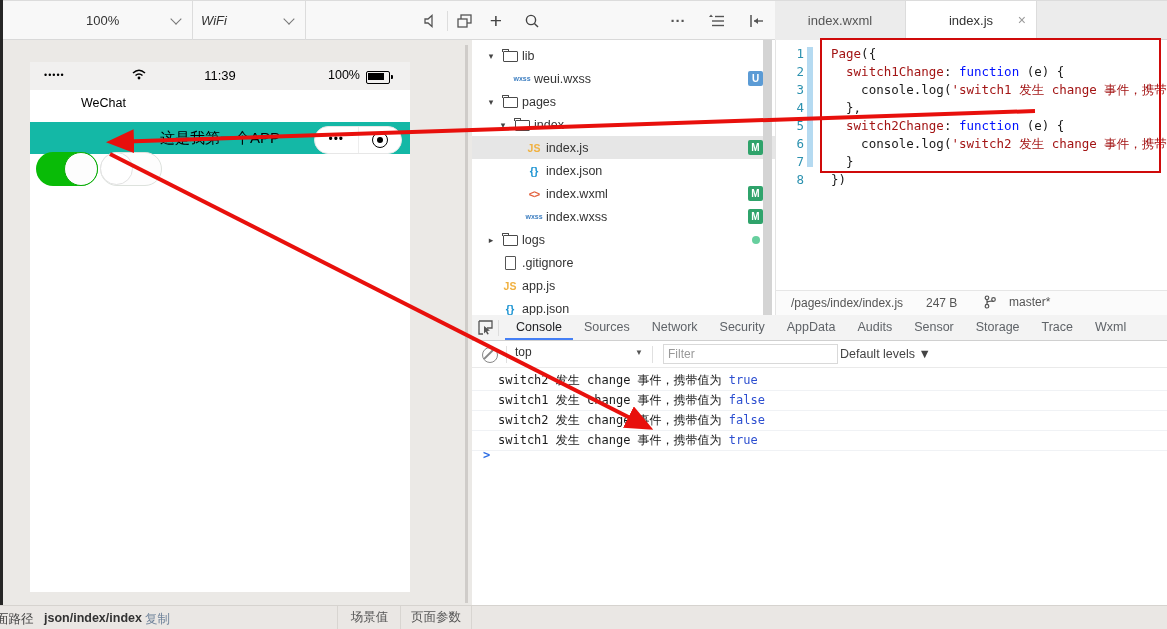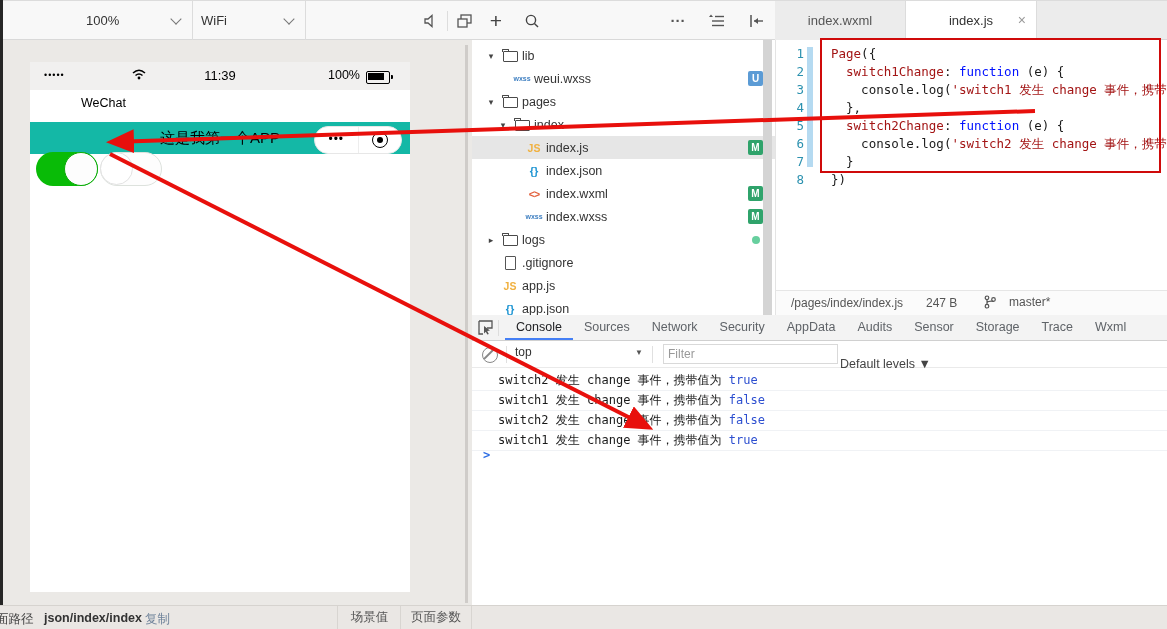--- a/index.html
+++ b/index.html
@@ -107,21 +107,21 @@
                border-bottom:1px solid #eaeaea;box-sizing:border-box;}
   #clear-btn{position:absolute;left:10px;top:6px;width:14px;height:14px;border:1.6px solid #888;border-radius:50%;cursor:pointer;}
   #clear-btn::after{content:"";position:absolute;left:-1px;top:5px;width:14px;height:1.6px;background:#888;transform:rotate(-45deg);}
   #cf-sep1{position:absolute;left:34px;top:5px;height:17px;width:1px;background:#e0e0e0;}
   #ctx-select{position:absolute;left:43px;top:4px;width:130px;height:19px;font-size:12px;color:#333;cursor:pointer;}
   #ctx-caret{position:absolute;left:163px;top:7px;font-size:8px;color:#555;}
   #cf-sep2{position:absolute;left:180px;top:5px;height:17px;width:1px;background:#e0e0e0;}
   #filter-input{position:absolute;left:191px;top:3px;width:165px;height:18px;border:1px solid #d9d9d9;
                 font-size:12px;padding:0 4px;color:#333;font-family:"Liberation Sans",sans-serif;}
   #filter-input::placeholder{color:#999;}
-  #levels-select{position:absolute;left:368px;top:16px;font-size:12.5px;color:#444;cursor:pointer;}
+  #levels-select{position:absolute;left:368px;top:6px;font-size:12.5px;color:#444;cursor:pointer;}
   #log-rows{position:absolute;left:0;top:56px;width:695px;font-family:"DejaVu Sans Mono",monospace;font-size:12px;}
   .log-row{height:19px;line-height:19px;padding-left:26px;border-bottom:1px solid #f0f2f5;color:#1a1a1a;white-space:pre;}
   .log-val{color:#2d4fd0;margin-top:9px;}
   #prompt-row{position:absolute;left:11px;top:133px;color:#2f6fe4;font-family:"DejaVu Sans Mono",monospace;
               font-size:12px;font-weight:bold;cursor:text;}
 
   
   #footer{left:0;top:605px;width:1167px;height:24px;background:#eae7e4;border-top:1px solid #d6d3cf;box-sizing:border-box;color:#555;}
   #f-label{position:absolute;left:-4px;top:5px;font-size:12.5px;color:#444;}
   #f-path{position:absolute;left:44px;top:5px;font-size:12.5px;font-weight:bold;color:#333;}
@@ -143,21 +143,21 @@
 
   <div id="toolbar" class="abs">
     <div class="dd" style="left:0;width:75px;margin-top:43px;">
       <span class="dd-label" style="padding-left:1px;">one 7</span>
       <span class="chev" style="left:58px;"></span>
     </div>
     <div class="dd" style="left:75px;width:115px;">
       <span class="dd-label">100%</span>
       <span class="chev" style="left:94px;"></span>
     </div>
-    <div class="dd" style="left:190px;width:113px;">
+    <div class="dd" style="left:190px;width:113px;font-style:italic;">
       <span class="dd-label">WiFi</span>
       <span class="chev" style="left:92px;"></span>
     </div>
     <span class="tool-btn" style="left:415px;width:26px;">
       <svg width="15" height="14" viewBox="0 0 15 14">
           <path d="M1 5 L4 5 L8 1.5 L8 12.5 L4 9 L1 9 Z" fill="none" stroke="#555" stroke-width="1.3"></path>
         </svg>
     </span>
     <span class="vdiv" style="left:444px;"></span>
     <span class="tool-btn" style="left:448px;width:26px;">

